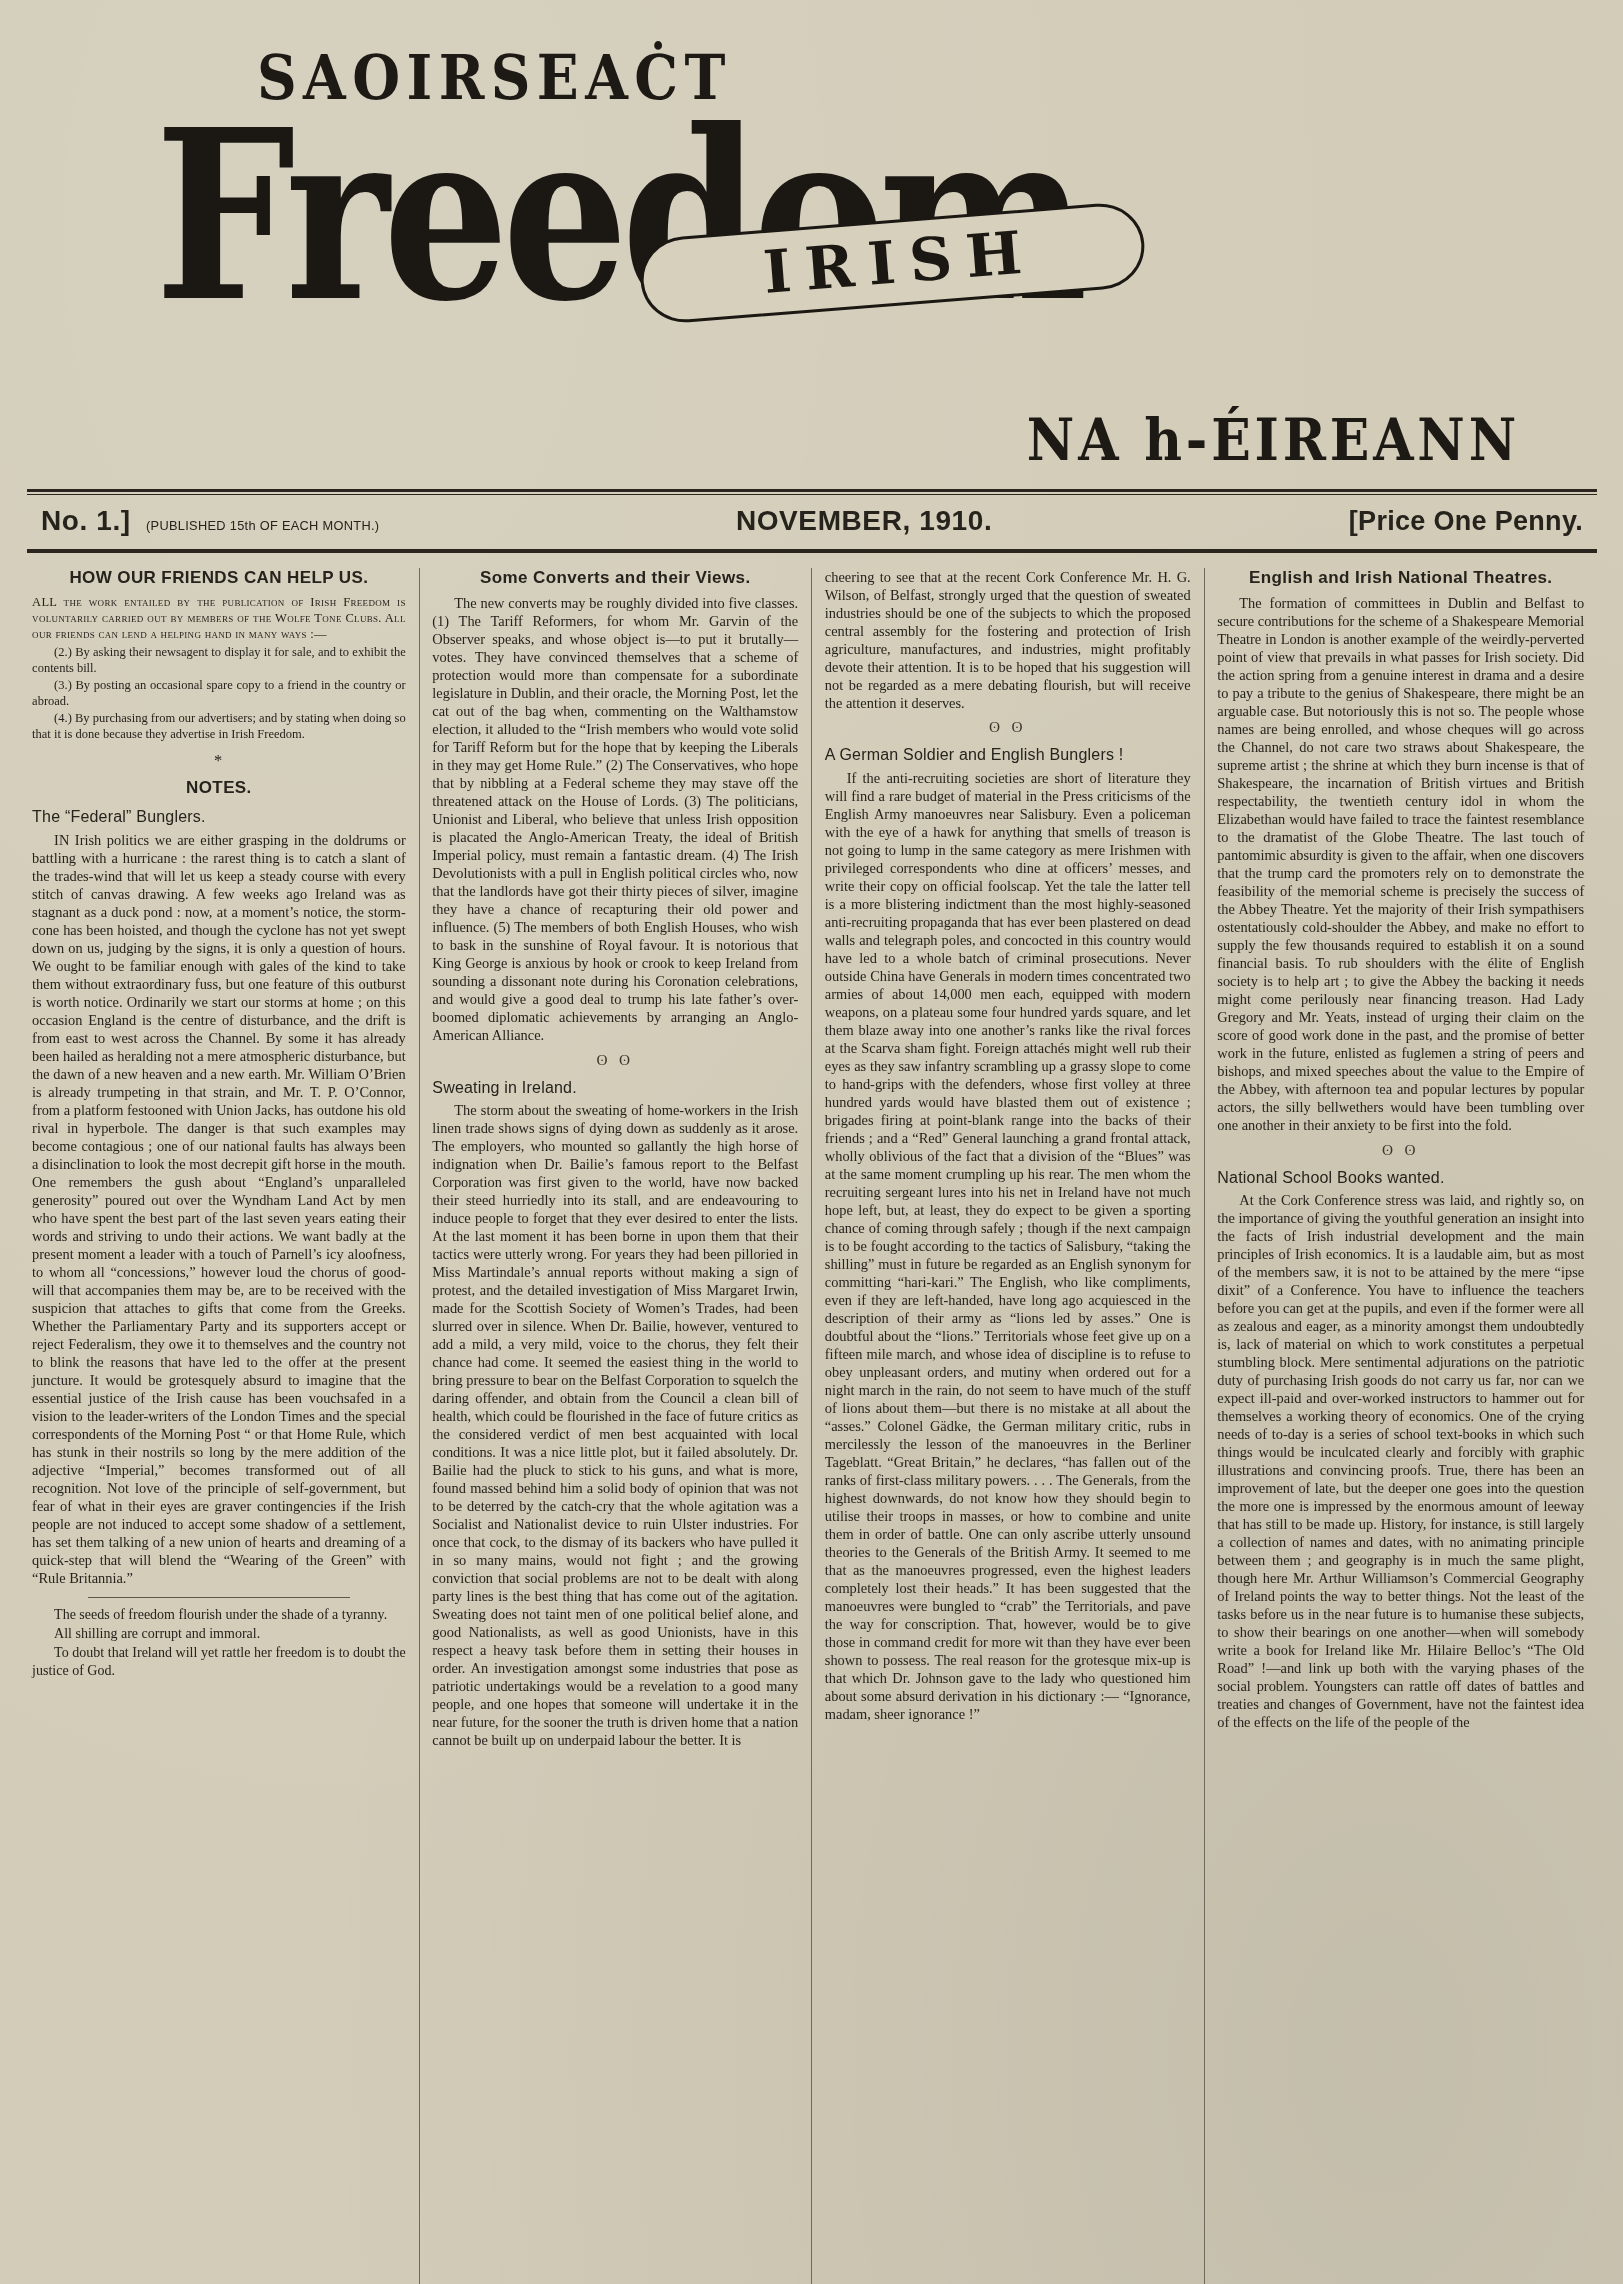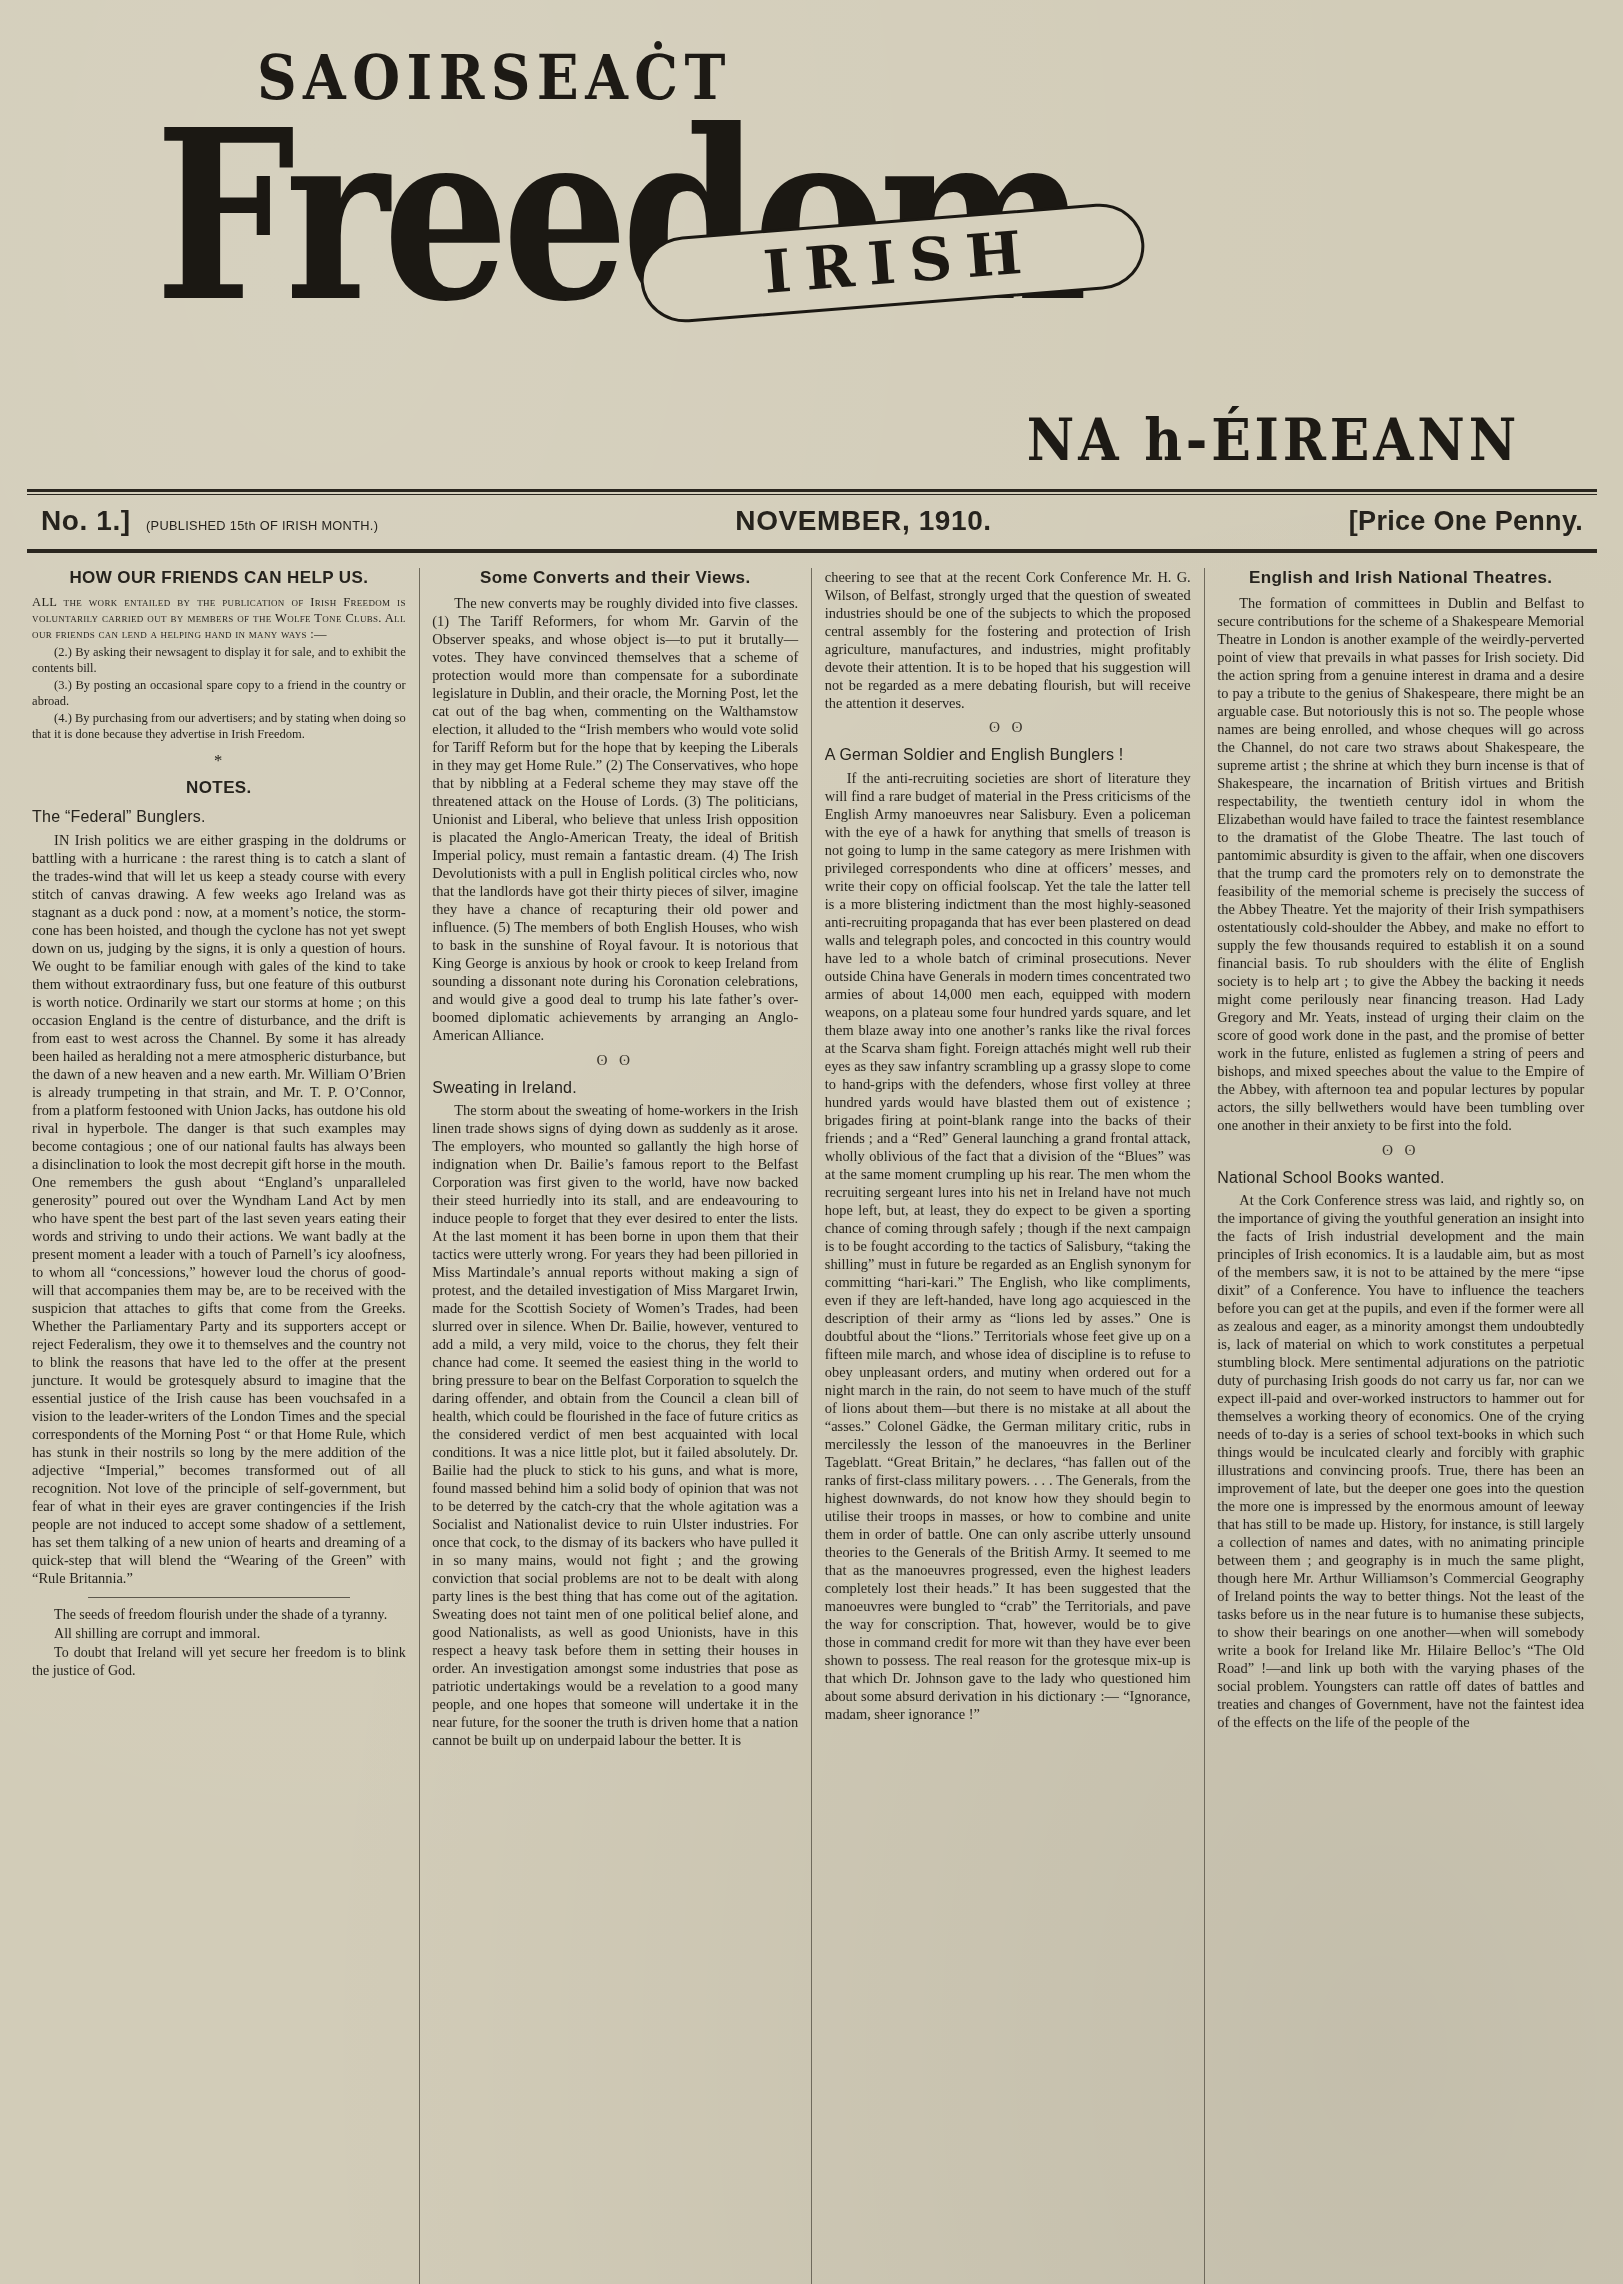--- a/index.html
+++ b/index.html
@@ -220,21 +220,21 @@
     </div>
     <div class="gaelic-bottom">NA h-ÉIREANN</div>
   </div>
 
   <div class="rule-thick"></div>
   <div class="rule-thin"></div>
 
   <div class="imprint">
     <div class="left">
       <span class="issue">No. 1.]</span>
-      <span class="published">(PUBLISHED 15th OF IRISH MONTH.)</span>
+      <span class="published">(PUBLISHED 15th OF EACH MONTH.)</span>
     </div>
     <span class="date">NOVEMBER, 1910.</span>
     <span class="price">[Price One Penny.</span>
   </div>
 
   <div class="rule-thin"></div>
   <div class="rule-thick"></div>
 
   <div class="columns">
 
@@ -245,21 +245,21 @@
       <p class="small">(3.) By posting an occasional spare copy to a friend in the country or abroad.</p>
       <p class="small">(4.) By purchasing from our advertisers; and by stating when doing so that it is done because they advertise in Irish Freedom.</p>
       <div class="star-div">*</div>
       <h2 class="head">NOTES.</h2>
       <h3 class="sub">The “Federal” Bunglers.</h3>
       <p>IN Irish politics we are either grasping in the doldrums or battling with a hurricane : the rarest thing is to catch a slant of the trades-wind that will let us keep a steady course with every stitch of canvas drawing. A few weeks ago Ireland was as stagnant as a duck pond : now, at a moment’s notice, the storm-cone has been hoisted, and though the cyclone has not yet swept down on us, judging by the signs, it is only a question of hours. We ought to be familiar enough with gales of the kind to take them without extraordinary fuss, but one feature of this outburst is worth notice. Ordinarily we start our storms at home ; on this occasion England is the centre of disturbance, and the drift is from east to west across the Channel. By some it has already been hailed as heralding not a mere atmospheric disturbance, but the dawn of a new heaven and a new earth. Mr. William O’Brien is already trumpeting in that strain, and Mr. T. P. O’Connor, from a platform festooned with Union Jacks, has outdone his old rival in hyperbole. The danger is that such examples may become contagious ; one of our national faults has always been a disinclination to look the most decrepit gift horse in the mouth. One remembers the gush about “England’s unparalleled generosity” poured out over the Wyndham Land Act by men who have spent the best part of the last seven years eating their words and striving to undo their actions. We want badly at the present moment a leader with a touch of Parnell’s icy aloofness, to whom all “concessions,” however loud the chorus of good-will that accompanies them may be, are to be received with the suspicion that attaches to gifts that come from the Greeks. Whether the Parliamentary Party and its supporters accept or reject Federalism, they owe it to themselves and the country not to blink the reasons that have led to the offer at the present juncture. It would be grotesquely absurd to imagine that the essential justice of the Irish cause has been vouchsafed in a vision to the leader-writers of the London Times and the special correspondents of the Morning Post “ or that Home Rule, which has stunk in their nostrils so long by the mere addition of the adjective “Imperial,” becomes transformed out of all recognition. Not love of the principle of self-government, but fear of what in their eyes are graver contingencies if the Irish people are not induced to accept some shadow of a settlement, has set them talking of a new union of hearts and dreaming of a quick-step that will blend the “Wearing of the Green” with “Rule Britannia.”</p>
       <div class="hr-short"></div>
       <div class="maxims">
         <p class="small">The seeds of freedom flourish under the shade of a tyranny.</p>
         <p class="small">All shilling are corrupt and immoral.</p>
-        <p class="small">To doubt that Ireland will yet secure her freedom is to blink the justice of God.</p>
+        <p class="small">To doubt that Ireland will yet rattle her freedom is to doubt the justice of God.</p>
       </div>
     </div>
 
     <div class="col">
       <h2 class="head">Some Converts and their Views.</h2>
       <p>The new converts may be roughly divided into five classes. (1) The Tariff Reformers, for whom Mr. Garvin of the Observer speaks, and whose object is—to put it brutally—votes. They have convinced themselves that a scheme of protection would more than compensate for a subordinate legislature in Dublin, and their oracle, the Morning Post, let the cat out of the bag when, commenting on the Walthamstow election, it alluded to the “Irish members who would vote solid for Tariff Reform but for the hope that by keeping the Liberals in they may get Home Rule.” (2) The Conservatives, who hope that by nibbling at a Federal scheme they may stave off the threatened attack on the House of Lords. (3) The politicians, Unionist and Liberal, who believe that unless Irish opposition is placated the Anglo-American Treaty, the ideal of British Imperial policy, must remain a fantastic dream. (4) The Irish Devolutionists with a pull in English political circles who, now that the landlords have got their thirty pieces of silver, imagine they have a chance of recapturing their old power and influence. (5) The members of both English Houses, who wish to bask in the sunshine of Royal favour. It is notorious that King George is anxious by hook or crook to keep Ireland from sounding a dissonant note during his Coronation celebrations, and would give a good deal to trump his late father’s over-boomed diplomatic achievements by arranging an Anglo-American Alliance.</p>
       <div class="ornament">ʘ ʘ</div>
       <h3 class="sub">Sweating in Ireland.</h3>
       <p>The storm about the sweating of home-workers in the Irish linen trade shows signs of dying down as suddenly as it arose. The employers, who mounted so gallantly the high horse of indignation when Dr. Bailie’s famous report to the Belfast Corporation was first given to the world, have now backed their steed hurriedly into its stall, and are endeavouring to induce people to forget that they ever desired to enter the lists. At the last moment it has been borne in upon them that their tactics were utterly wrong. For years they had been pilloried in Miss Martindale’s annual reports without making a sign of protest, and the detailed investigation of Miss Margaret Irwin, made for the Scottish Society of Women’s Trades, had been slurred over in silence. When Dr. Bailie, however, ventured to add a mild, a very mild, voice to the chorus, they felt their chance had come. It seemed the easiest thing in the world to bring pressure to bear on the Belfast Corporation to squelch the daring offender, and obtain from the Council a clean bill of health, which could be flourished in the face of future critics as the considered verdict of men best acquainted with local conditions. It was a nice little plot, but it failed absolutely. Dr. Bailie had the pluck to stick to his guns, and what is more, found massed behind him a solid body of opinion that was not to be deterred by the catch-cry that the whole agitation was a Socialist and Nationalist device to ruin Ulster industries. For once that cock, to the dismay of its backers who have pulled it in so many mains, would not fight ; and the growing conviction that social problems are not to be dealt with along party lines is the best thing that has come out of the agitation. Sweating does not taint men of one political belief alone, and good Nationalists, as well as good Unionists, have in this respect a heavy task before them in setting their houses in order. An investigation amongst some industries that pose as patriotic undertakings would be a revelation to a good many people, and one hopes that someone will undertake it in the near future, for the sooner the truth is driven home that a nation cannot be built up on underpaid labour the better. It is</p>
     </div>

